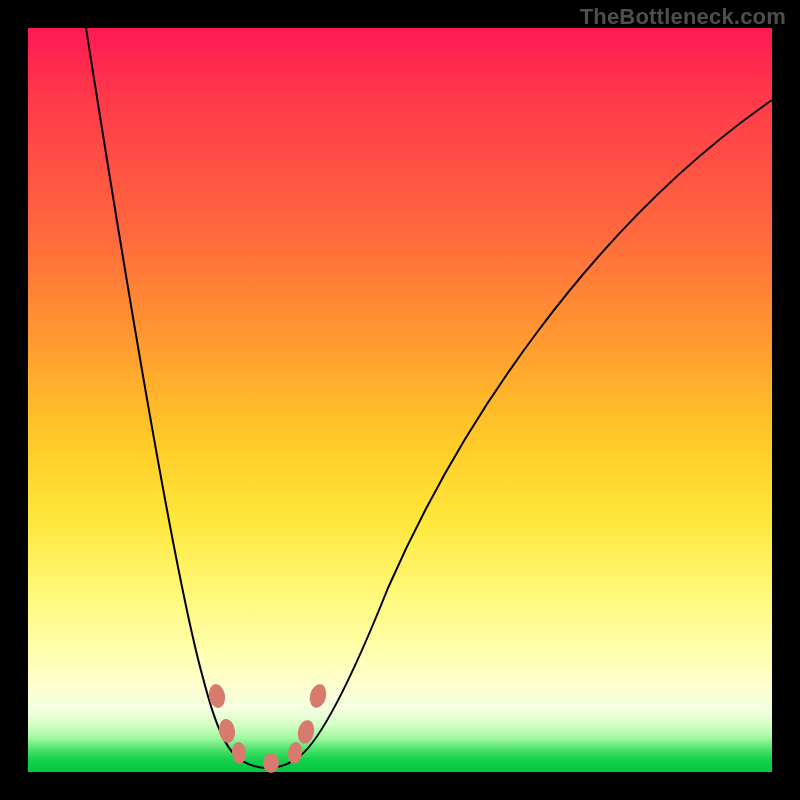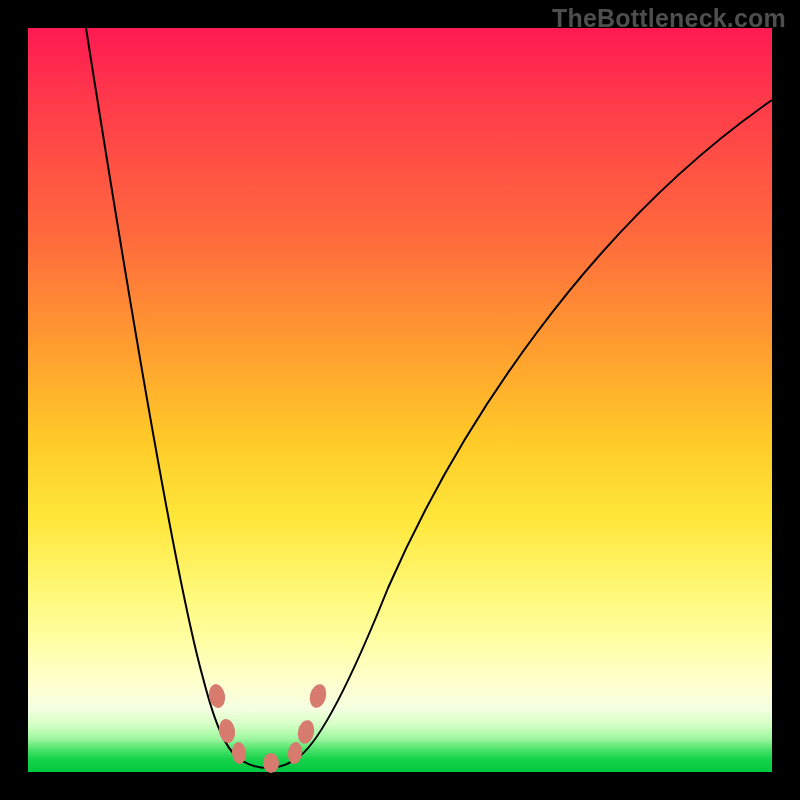--- a/index.html
+++ b/index.html
@@ -42,21 +42,21 @@
       #4be26a 97%,
       #15d24a 98.3%,
       #00c840 100%
     );
   }
   .watermark {
     position: absolute;
     top: 4px;
     right: 14px;
     font-family: Arial, Helvetica, sans-serif;
-    font-size: 25px;
+    font-size: 22px;
     font-weight: 600;
     color: #4e4e4e;
     letter-spacing: 0.2px;
     user-select: none;
   }
   svg.curve {
     position: absolute;
     left: 0;
     top: 0;
     width: 744px;

